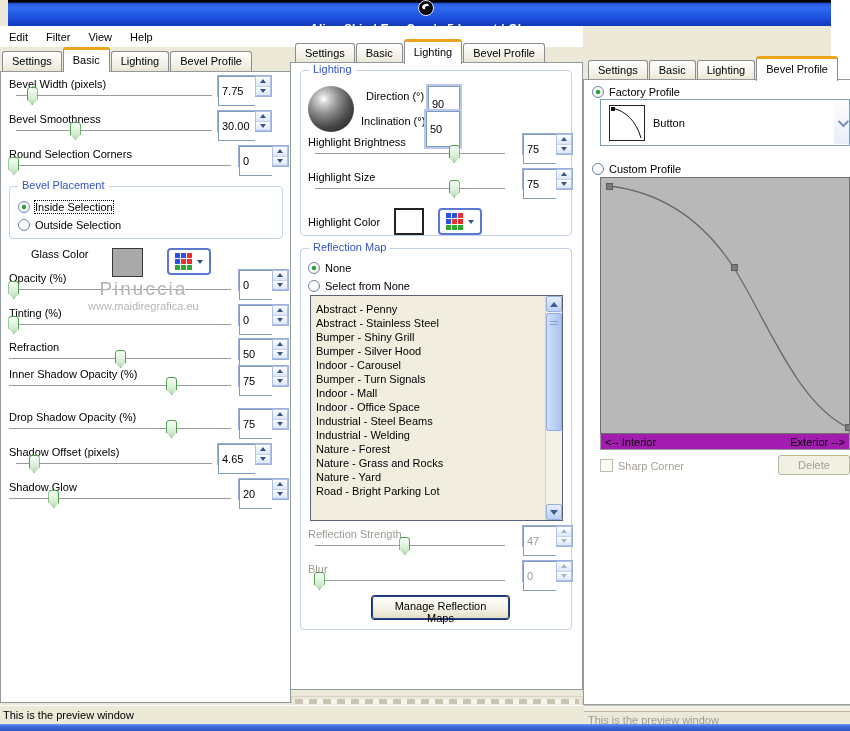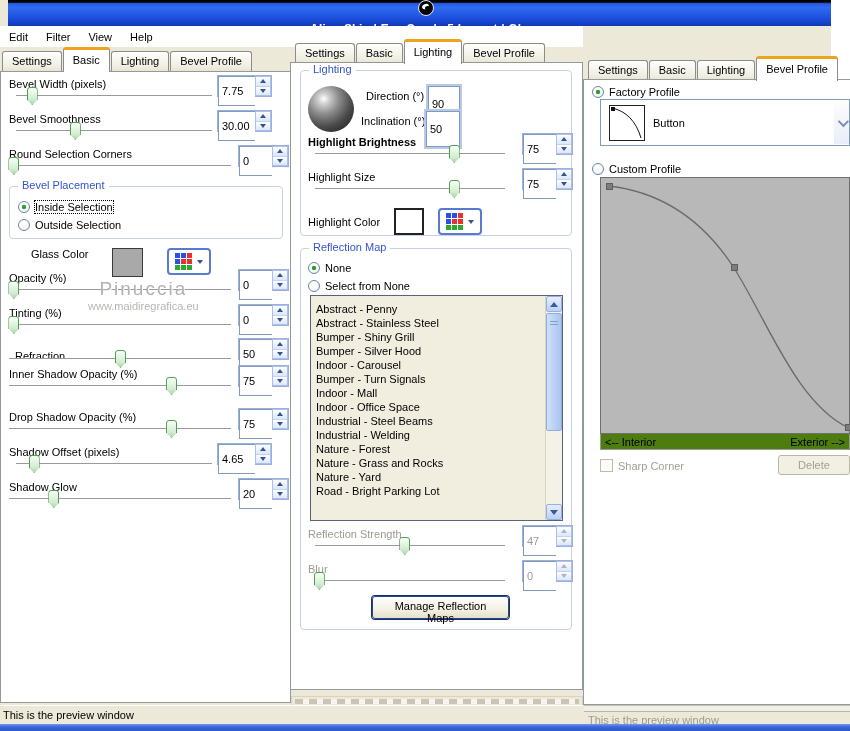--- a/index.html
+++ b/index.html
@@ -136,21 +136,21 @@
     background:#fff; border:1px solid #7f9db9; display:flex; align-items:center;
   }
   .curve-thumb { width:36px; height:36px; border:1px solid #222; margin-left:8px; background:#fff; flex:0 0 auto; }
   #dd-arrow { position:absolute; right:0; top:1px; bottom:1px; width:15px;
     background:linear-gradient(180deg,#fdfdfd,#e8edf8); display:flex; align-items:center; justify-content:center; }
   .chev { width:8px; height:8px; border-right:2px solid #7a8eb8; border-bottom:2px solid #7a8eb8; transform:rotate(45deg) translateY(-2px); }
   #curve-editor { position:absolute; left:600px; top:177px; width:250px; height:257px;
     background:#b8b8b8; border:1px solid #6f6f6f; }
   .handle { position:absolute; width:7px; height:7px; background:#7c7c7c; border:1px solid #5e5e5e; }
   #curve-strip { position:absolute; left:600px; top:434px; width:250px; height:16px;
-    background:#4d7c0f; border:1px solid #9a9a9a; border-top:none;
+    background:#a21caf; border:1px solid #9a9a9a; border-top:none;
     display:flex; justify-content:space-between; align-items:center; padding:0 4px; overflow:hidden; white-space:nowrap; }
   
   #dash-strip { position:absolute; left:291px; top:696px; width:292px; height:10px;
     background:#ece9d8; border:1px solid #d8d4c4; }
   #dash-strip .dashes { margin:2px 3px; height:5px;
     background:repeating-linear-gradient(90deg,#c9c5b4 0 8px,#f6f4ec 8px 14px); }
   #statusbar-left { position:absolute; left:0; top:705px; width:583px; height:21px;
     background:#ece9d8; border-top:1px solid #fff; padding:3px 0 0 3px; }
   #statusbar-right { position:absolute; left:584px; top:705px; width:266px; height:21px;
     background:#ece9d8; border-top:1px solid #c9c5b4; }
@@ -265,21 +265,21 @@
             <div class="sb">
               <span class="tri-dn"></span>
             </div>
           </div>
         </div>
         <div class="track" style="left: 8px; width: 222px; top: 17px;">
           <div class="thumb" style="left: 2%;"></div>
         </div>
       </div>
       <div class="srow" style="top: 269px;">
-        <div class="slabel" style="left: 14px; margin-top: 9px;">Refraction</div>
+        <div class="slabel" style="left: 8px;">Refraction</div>
         <div class="valctl" style="left: 237px; top: -3px; width: 51px;">
           <input value="50" style="width: 33px;">
           <div class="spin">
             <div class="sb">
               <span class="tri-up"></span>
             </div>
             <div class="sb">
               <span class="tri-dn"></span>
             </div>
           </div>
@@ -405,21 +405,21 @@
 <div class="groupbox" style="left:300px; top:70px; width:272px; height:166px; z-index:2; background:#fff;">
   <span class="gb-title">Lighting</span>
 </div>
 <div id="light-ball" style="z-index:3;"></div>
 <div style="position:absolute; left:366px; top:90px; z-index:3;">Direction (°)</div>
 <input class="plaininput" style="position: absolute; left: 428px; top: 86px; width: 32px; z-index: 3;" value="90">
 <div style="position:absolute; left:361px; top:115px; z-index:3;">Inclination (°)</div>
 <input class="plaininput" style="position: absolute; left: 426px; top: 111px; width: 34px; z-index: 3;" value="50">
 <div id="mid-light-rows" style="position:absolute; left:300px; top:0; width:272px; z-index:3;">
     <div class="srow" style="top: 136px;">
-      <div class="slabel" style="left: 8px; font-weight: bold;">Highlight Brightness</div>
+      <div class="slabel" style="left: 8px;">Highlight Brightness</div>
       <div class="valctl" style="left: 222px; top: -3px; width: 51px;">
         <input value="75" style="width: 33px;">
         <div class="spin">
           <div class="sb">
             <span class="tri-up"></span>
           </div>
           <div class="sb">
             <span class="tri-dn"></span>
           </div>
         </div>

